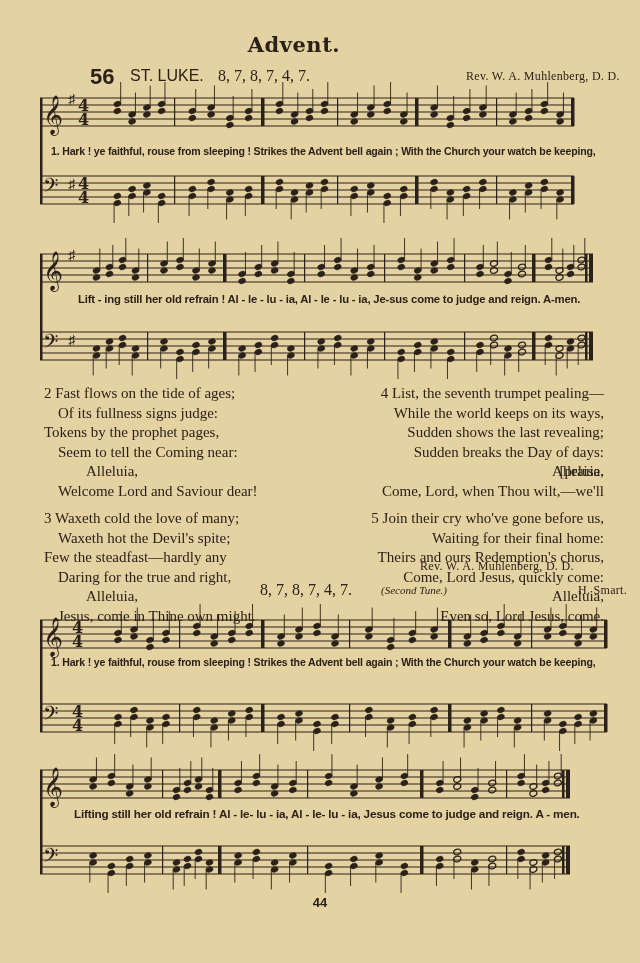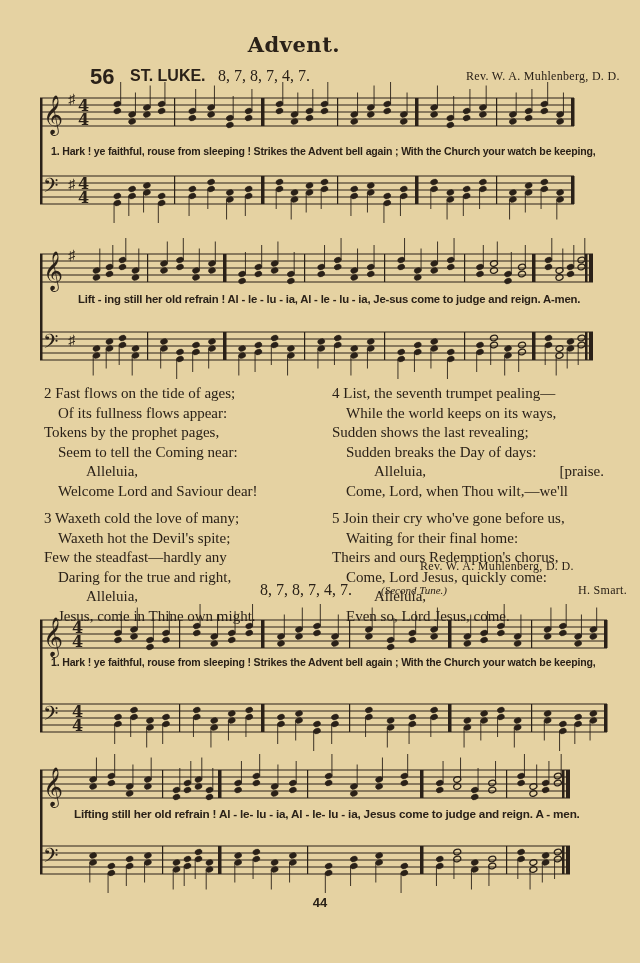--- a/index.html
+++ b/index.html
@@ -16,21 +16,21 @@
     font-family: "DejaVu Serif", serif; letter-spacing: 0.5px;
   }
   .hymn-head {
     position: absolute; left: 0; width: 640px; height: 24px; margin-left: 48px;
   }
   .hymn-number {
     position: absolute; left: 42px; top: 0; font-size: 22px; font-weight: bold;
     font-family: "Liberation Sans", sans-serif;
   }
   .tune-name {
-    position: absolute; top: 3px; font-size: 16px; font-weight: bold;
+    position: absolute; top: 3px; font-size: 16px; font-weight: normal;
     font-family: "Liberation Sans", sans-serif;
   }
   .meter {
     position: absolute; top: 3px; font-size: 16px;
   }
   .attribution {
     position: absolute; top: 5px; font-size: 12px; letter-spacing: 0.3px;
   }
   .second-tune {
     position: absolute; top: 6px; font-size: 11px; font-style: italic;
@@ -459,36 +459,36 @@
       <ellipse cx="541.5" cy="113" rx="3.6" ry="2.7" transform="rotate(-20 541.5 113)" fill="none" stroke="#2a2118" stroke-width="1.3"></ellipse>
       <line x1="538.2" x2="538.2" y1="113" y2="133" stroke="#2a2118" stroke-width="0.9"></line>
     </svg>
   <div class="lyric-line" style="left: 38px; top: 61px; transform: scaleX(0.986);">Lift - ing still her old refrain !  Al - le - lu - ia,   Al - le - lu - ia,   Je-sus come to judge and reign. A-men.</div>
 </div>
 
 <div class="verses">
   <div class="verse-col" style="left:44px; width:270px;">
     <div class="verse">
         <div class="vline indent-0">2 Fast flows on the tide of ages;</div>
-        <div class="vline indent-1">Of its fullness flows appear:</div>
+        <div class="vline indent-1">Of its fullness signs judge:</div>
         <div class="vline indent-0">Tokens by the prophet pages,</div>
         <div class="vline indent-1">Seem to tell the Coming near:</div>
         <div class="vline indent-2">Alleluia,</div>
         <div class="vline indent-1">Welcome Lord and Saviour dear!</div>
       </div>
     <div class="verse">
         <div class="vline indent-0">3 Waxeth cold the love of many;</div>
         <div class="vline indent-1">Waxeth hot the Devil's spite;</div>
         <div class="vline indent-0">Few the steadfast—hardly any</div>
         <div class="vline indent-1">Daring for the true and right,</div>
         <div class="vline indent-2">Alleluia,</div>
         <div class="vline indent-1">Jesus, come in Thine own might.</div>
       </div>
   </div>
-  <div class="verse-col" style="left:332px; width:272px;">
+  <div class="verse-col" style="left:332px; width:272px;text-align:right;">
     <div class="verse">
         <div class="vline indent-0">4 List, the seventh trumpet pealing—</div>
         <div class="vline indent-1">While the world keeps on its ways,</div>
         <div class="vline indent-0">Sudden shows the last revealing;</div>
         <div class="vline indent-1">Sudden breaks the Day of days:</div>
         <div class="vline indent-2">Alleluia,<span class="praise-tag">[praise.</span></div>
         <div class="vline indent-1">Come, Lord, when Thou wilt,—we'll</div>
       </div>
     <div class="verse">
         <div class="vline indent-0">5 Join their cry who've gone before us,</div>

